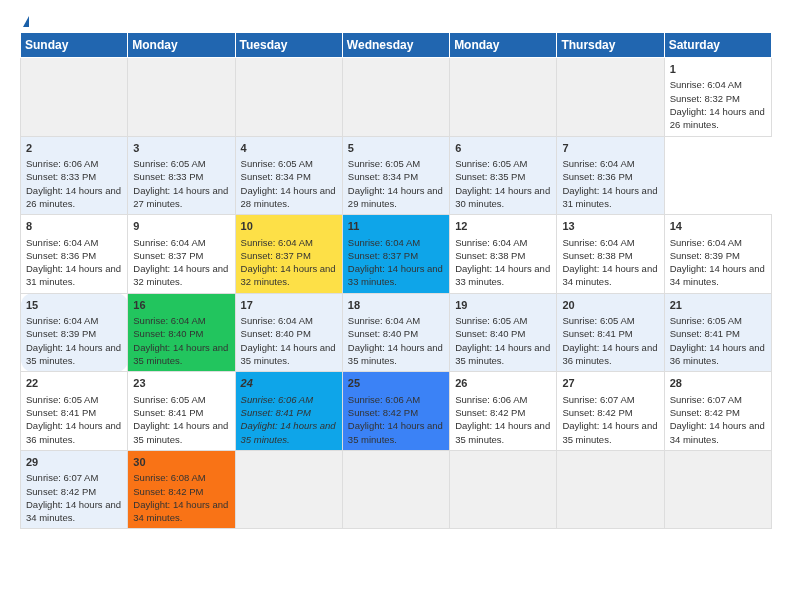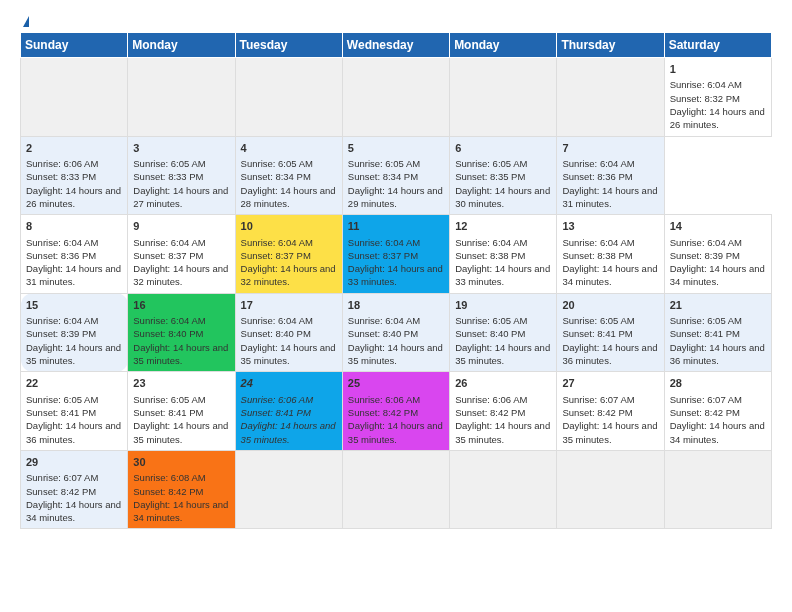--- a/index.html
+++ b/index.html
@@ -144,21 +144,21 @@
           <td style="background: rgb(232, 240, 250);"><span class="day-num">17</span>Sunrise: 6:04 AM<br>Sunset: 8:40 PM<br>Daylight: 14 hours and 35 minutes.</td>
           <td style="background: rgb(232, 240, 250);"><span class="day-num">18</span>Sunrise: 6:04 AM<br>Sunset: 8:40 PM<br>Daylight: 14 hours and 35 minutes.</td>
           <td style="background: rgb(232, 240, 250);"><span class="day-num">19</span>Sunrise: 6:05 AM<br>Sunset: 8:40 PM<br>Daylight: 14 hours and 35 minutes.</td>
           <td style="background: rgb(232, 240, 250);"><span class="day-num">20</span>Sunrise: 6:05 AM<br>Sunset: 8:41 PM<br>Daylight: 14 hours and 36 minutes.</td>
           <td style="background: rgb(232, 240, 250);"><span class="day-num">21</span>Sunrise: 6:05 AM<br>Sunset: 8:41 PM<br>Daylight: 14 hours and 36 minutes.</td>
         </tr>
         <tr>
           <td style="background: rgb(255, 255, 255); border-radius: 28px;"><span class="day-num">22</span>Sunrise: 6:05 AM<br>Sunset: 8:41 PM<br>Daylight: 14 hours and 36 minutes.</td>
           <td style="background: rgb(255, 255, 255);"><span class="day-num">23</span>Sunrise: 6:05 AM<br>Sunset: 8:41 PM<br>Daylight: 14 hours and 35 minutes.</td>
           <td style="background: #0ea5e9; font-style: italic;"><span class="day-num">24</span>Sunrise: 6:06 AM<br>Sunset: 8:41 PM<br>Daylight: 14 hours and 35 minutes.</td>
-          <td style="background: #d946ef;"><span class="day-num">25</span>Sunrise: 6:06 AM<br>Sunset: 8:42 PM<br>Daylight: 14 hours and 35 minutes.</td>
+          <td style="background: #3b82f6;"><span class="day-num">25</span>Sunrise: 6:06 AM<br>Sunset: 8:42 PM<br>Daylight: 14 hours and 35 minutes.</td>
           <td style="background: rgb(255, 255, 255);"><span class="day-num">26</span>Sunrise: 6:06 AM<br>Sunset: 8:42 PM<br>Daylight: 14 hours and 35 minutes.</td>
           <td style="background: rgb(255, 255, 255);"><span class="day-num">27</span>Sunrise: 6:07 AM<br>Sunset: 8:42 PM<br>Daylight: 14 hours and 35 minutes.</td>
           <td style="background: rgb(255, 255, 255);"><span class="day-num">28</span>Sunrise: 6:07 AM<br>Sunset: 8:42 PM<br>Daylight: 14 hours and 34 minutes.</td>
         </tr>
         <tr>
           <td style="background: rgb(232, 240, 250);"><span class="day-num">29</span>Sunrise: 6:07 AM<br>Sunset: 8:42 PM<br>Daylight: 14 hours and 34 minutes.</td>
           <td style="background: #f97316;"><span class="day-num">30</span>Sunrise: 6:08 AM<br>Sunset: 8:42 PM<br>Daylight: 14 hours and 34 minutes.</td>
           <td class="empty-cell"></td>
           <td class="empty-cell"></td>
           <td class="empty-cell"></td>

